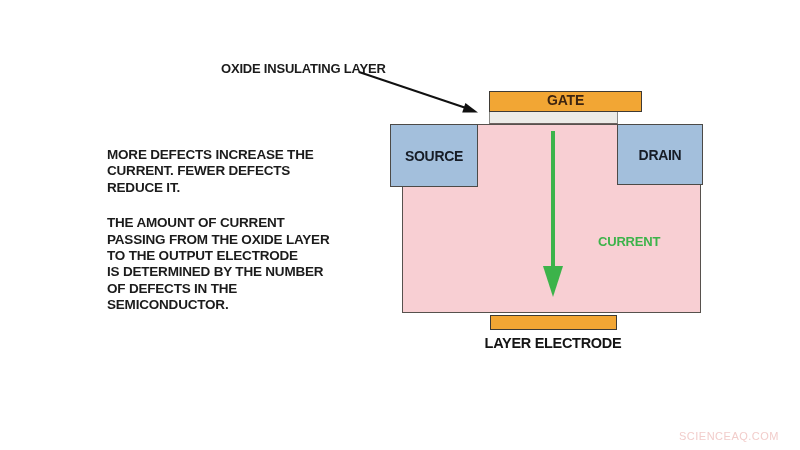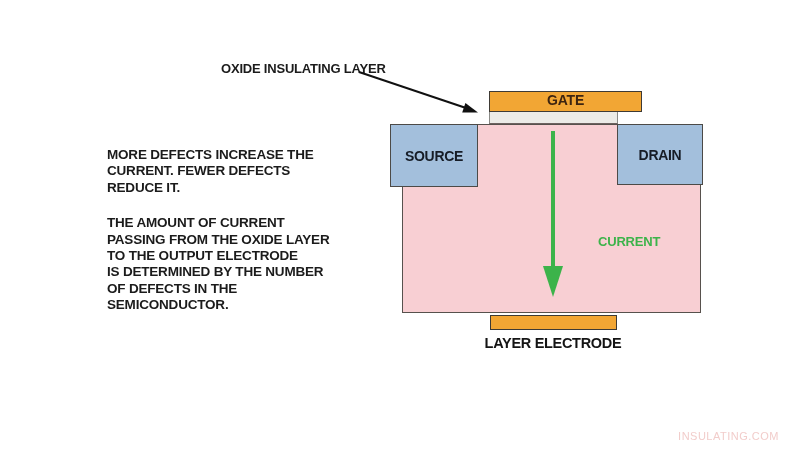--- a/index.html
+++ b/index.html
@@ -138,21 +138,21 @@
   <div class="abs oxide-layer"></div>
   <div class="abs gate-block">
     <span class="gate-text">GATE</span>
   </div>
 
   <div class="abs current-label">CURRENT</div>
 
   <div class="abs output-electrode-block"></div>
   <div class="abs output-electrode-label">LAYER ELECTRODE</div>
 
-  <div class="abs watermark">INSULATING.COM</div>
+  <div class="abs watermark">SCIENCEAQ.COM</div>
 
   <svg class="abs arrow-overlay" width="800" height="450" viewBox="0 0 800 450">
 
     <g>
       <line x1="359" y1="72" x2="466" y2="108" style="stroke: var(--arrow-black); stroke-width: 2;"></line>
       <polygon points="478,112.5 462.2,112.4 465.4,103.0" style="fill: var(--arrow-black);"></polygon>
     </g>
 
     <g>
       <line x1="553" y1="131" x2="553" y2="270" style="stroke: var(--current-green); stroke-width: 4;"></line>

